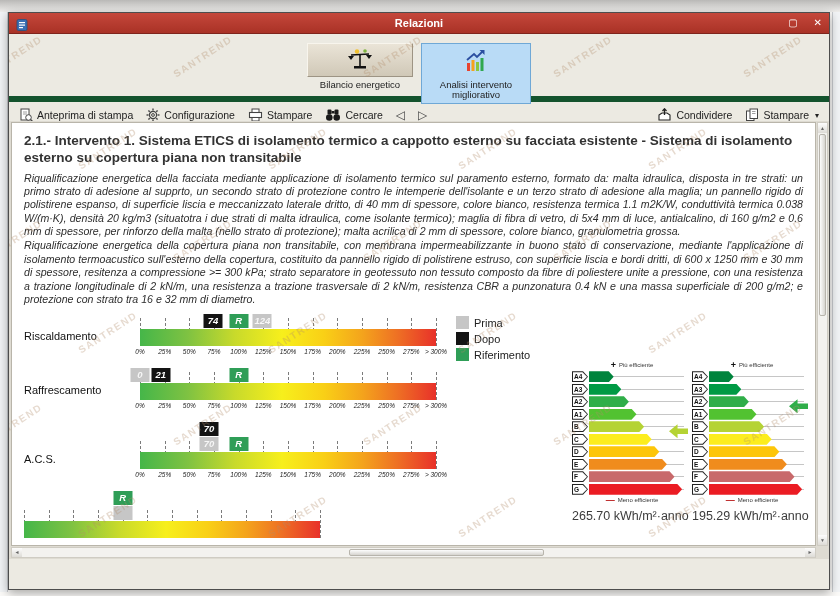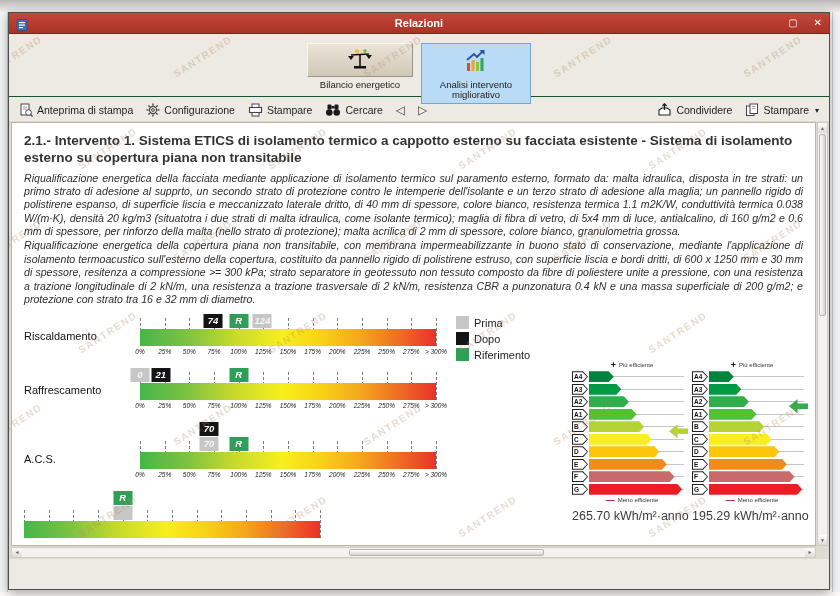--- a/index.html
+++ b/index.html
@@ -23,21 +23,21 @@
 
   .top-panel{height:62px;display:flex;justify-content:center;align-items:flex-start;gap:8px;
              padding-top:9px;box-sizing:border-box;}
   .view-btn{width:106px;text-align:center;cursor:pointer;}
   .view-btn .icon-box{height:32px;display:flex;align-items:center;justify-content:center;}
   .view-btn.plain .icon-box{background:linear-gradient(#eae4d7,#d0c8b7);
         border:1px solid;border-color:#f8f5ed #9d9484 #9d9484 #f8f5ed;}
   .view-btn.selected{background:#b9dbf6;border:1px solid #6fa8d6;padding:1px 1px 2px 1px;}
   .vb-label{font-size:9.5px;color:#222;margin-top:3px;line-height:1.1;}
 
-  .toolbar{height:26px;border-top:1px solid #14532d;border-bottom:1px solid #c6c1b4;
+  .toolbar{height:26px;border-top:6px solid #14532d;border-bottom:1px solid #c6c1b4;
            display:flex;align-items:center;padding:0 10px;gap:13px;font-size:10.5px;color:#222;}
   .tb-item{display:flex;align-items:center;gap:4px;cursor:pointer;white-space:nowrap;}
   .tb-spacer{flex:1;}
   .nav-arrow{font-size:12px;color:#444;cursor:pointer;}
   .caret{font-size:8px;margin-left:2px;}
 
   .doc-wrapper{position:absolute;top:108px;left:0;right:0;height:438px;background:#dedbd2;}
   .doc-viewport{position:absolute;top:1px;left:2px;right:13px;bottom:13px;background:#fff;
                 border:1px solid #b9b5aa;overflow:hidden;}
   .page{padding:8px 12px 0 12px;}

